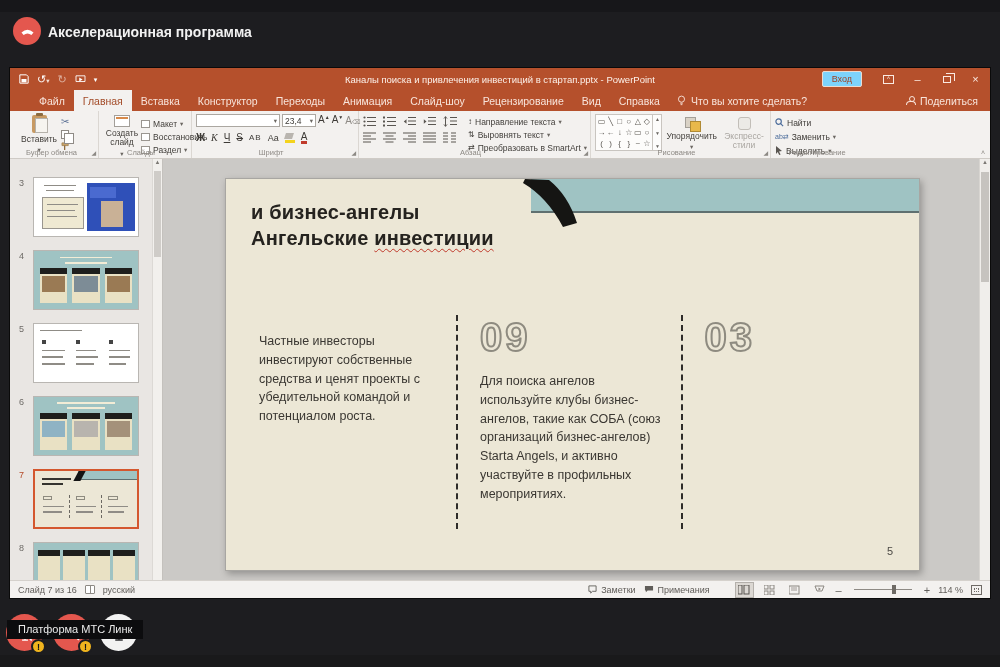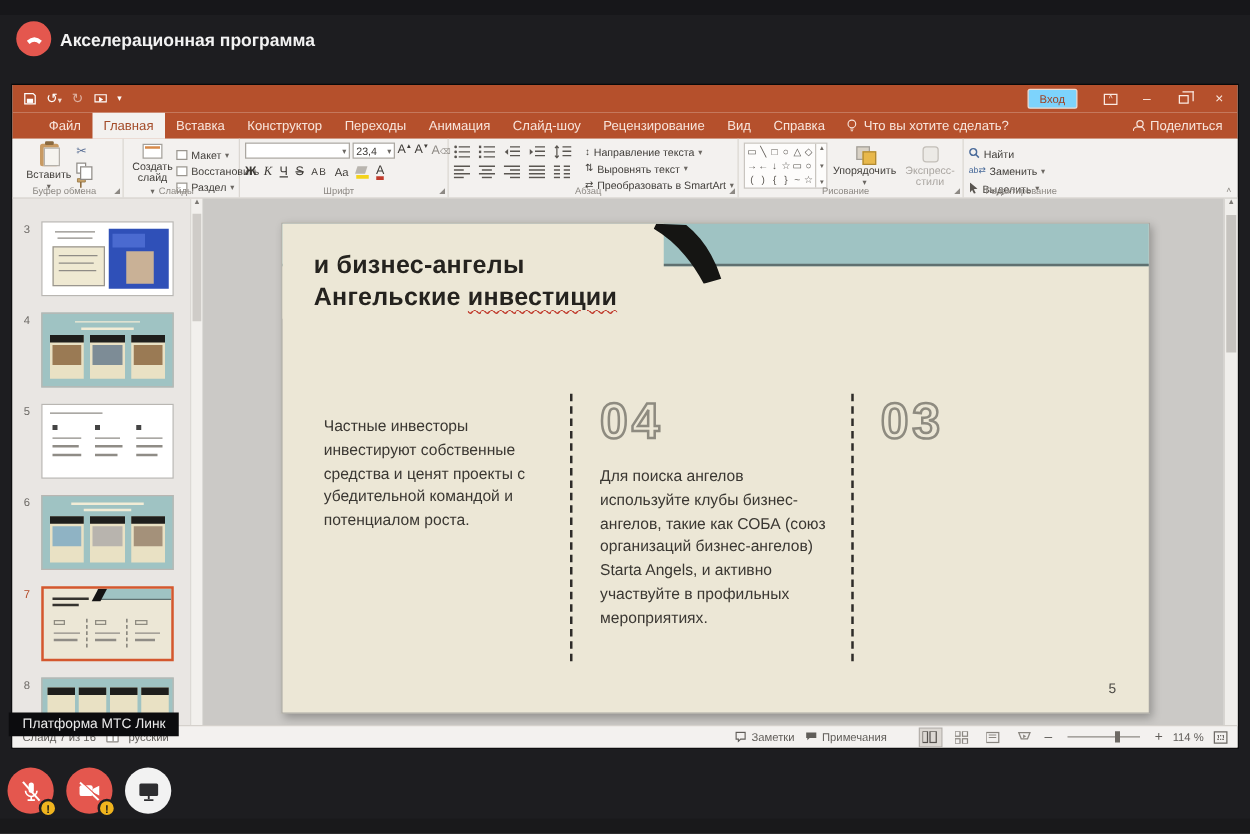--- a/index.html
+++ b/index.html
@@ -114,21 +114,21 @@
   .book-ic { width:10px; height:9px; border:1px solid #8d8984; border-radius:1px; background:#fff; position:relative; }
   .book-ic::after { content:""; position:absolute; left:4px; top:0; bottom:0; width:1px; background:#8d8984; }
   .viewbtn { width:17px; height:14px; display:flex; align-items:center; justify-content:center; cursor:pointer; }
   .viewbtn.sel { background:#dcd8d3; outline:1px solid #b4b0ab; }
   .ztrack { width:58px; height:1px; background:#8e8a85; position:relative; margin:0 4px; cursor:pointer; }
   .zthumb { position:absolute; left:38px; top:-4px; width:4px; height:9px; background:#6e6a65; }
   .zfit { width:11px; height:10px; border:1px solid #6e6a65; position:relative; cursor:pointer; }
   .zfit::after { content:""; position:absolute; left:2px; top:2px; right:2px; bottom:2px; border:1px dotted #6e6a65; }
 
   
-  .tooltip { position:absolute; left:7px; top:570px; background:#0c0c0e; color:#eaeaea; font-size:11px; padding:3px 11px 4px; z-index:6; }
+  .tooltip { position:absolute; left:7px; top:620px; background:#0c0c0e; color:#eaeaea; font-size:11px; padding:3px 11px 4px; z-index:6; }
   .controls { position:absolute; left:6px; top:614px; display:flex; gap:10px; z-index:5; }
   .ctl { width:37px; height:37px; border-radius:50%; display:flex; align-items:center; justify-content:center; position:relative; cursor:pointer; }
   .ctl.red { background:#e4574e; }
   .ctl.white { background:#f2f2f2; }
   .badge { position:absolute; right:-3px; bottom:-3px; width:15px; height:15px; border-radius:50%; background:#f0b41e;
     color:#161618; font-size:9px; font-weight:bold; display:flex; align-items:center; justify-content:center; border:2px solid #1d1d20; }
   .bottom-strip { position:absolute; left:0; right:0; bottom:0; height:12px; background:#19191b; }
 </style>
 </head>
 <body>
@@ -150,20 +150,21 @@
           <rect x="3" y="6" width="6" height="4" fill="#fff"></rect>
         </svg>
       <span class="g">↺<span class="caret" style="color:#f3ded4">▾</span></span>
       <span class="g dim">↻</span>
       <svg width="11" height="9" viewBox="0 0 13 11">
           <path d="M1 1h11v7H1z" fill="none" stroke="#fff" stroke-width="1.1"></path>
           <path d="M5 3l4 2.5L5 8z" fill="#fff"></path>
         </svg>
       <span class="g" style="font-size:7px">▾</span>
     </div>
+    <div class="tb-doc-title">Каналы поиска и привлечения инвестиций в стартап.pptx - PowerPoint</div>
     <div class="tb-right">
       <div class="login-btn">Вход</div>
       <div class="winbtn">
           <span class="ropt-box">˄</span>
         </div>
       <div class="winbtn">–</div>
       <div class="winbtn">
           <span class="restore-ic"></span>
         </div>
       <div class="winbtn">×</div>
@@ -536,21 +537,21 @@
         </svg>
         <div class="slide-title">
           <div>и бизнес-ангелы</div>
           <div><span>Ангельские </span><span class="misspell">инвестиции</span></div>
         </div>
         <div class="cols">
           <div class="col col-1">
             <div class="coltext">Частные инвесторы инвестируют собственные средства и ценят проекты с убедительной командой и потенциалом роста.</div>
           </div>
           <div class="col col-2">
-            <div class="colnum">04</div>
+            <div class="colnum">09</div>
             <div class="coltext">Для поиска ангелов используйте клубы бизнес-ангелов, такие как СОБА (союз организаций бизнес-ангелов) Starta Angels, и активно участвуйте в профильных мероприятиях.</div>
           </div>
           <div class="col col-3">
             <div class="colnum">03</div>
           </div>
         </div>
         <div class="pagenum">5</div>
       </div>
       <div class="vscroll">▲<div class="bar"></div></div>
     </div>

